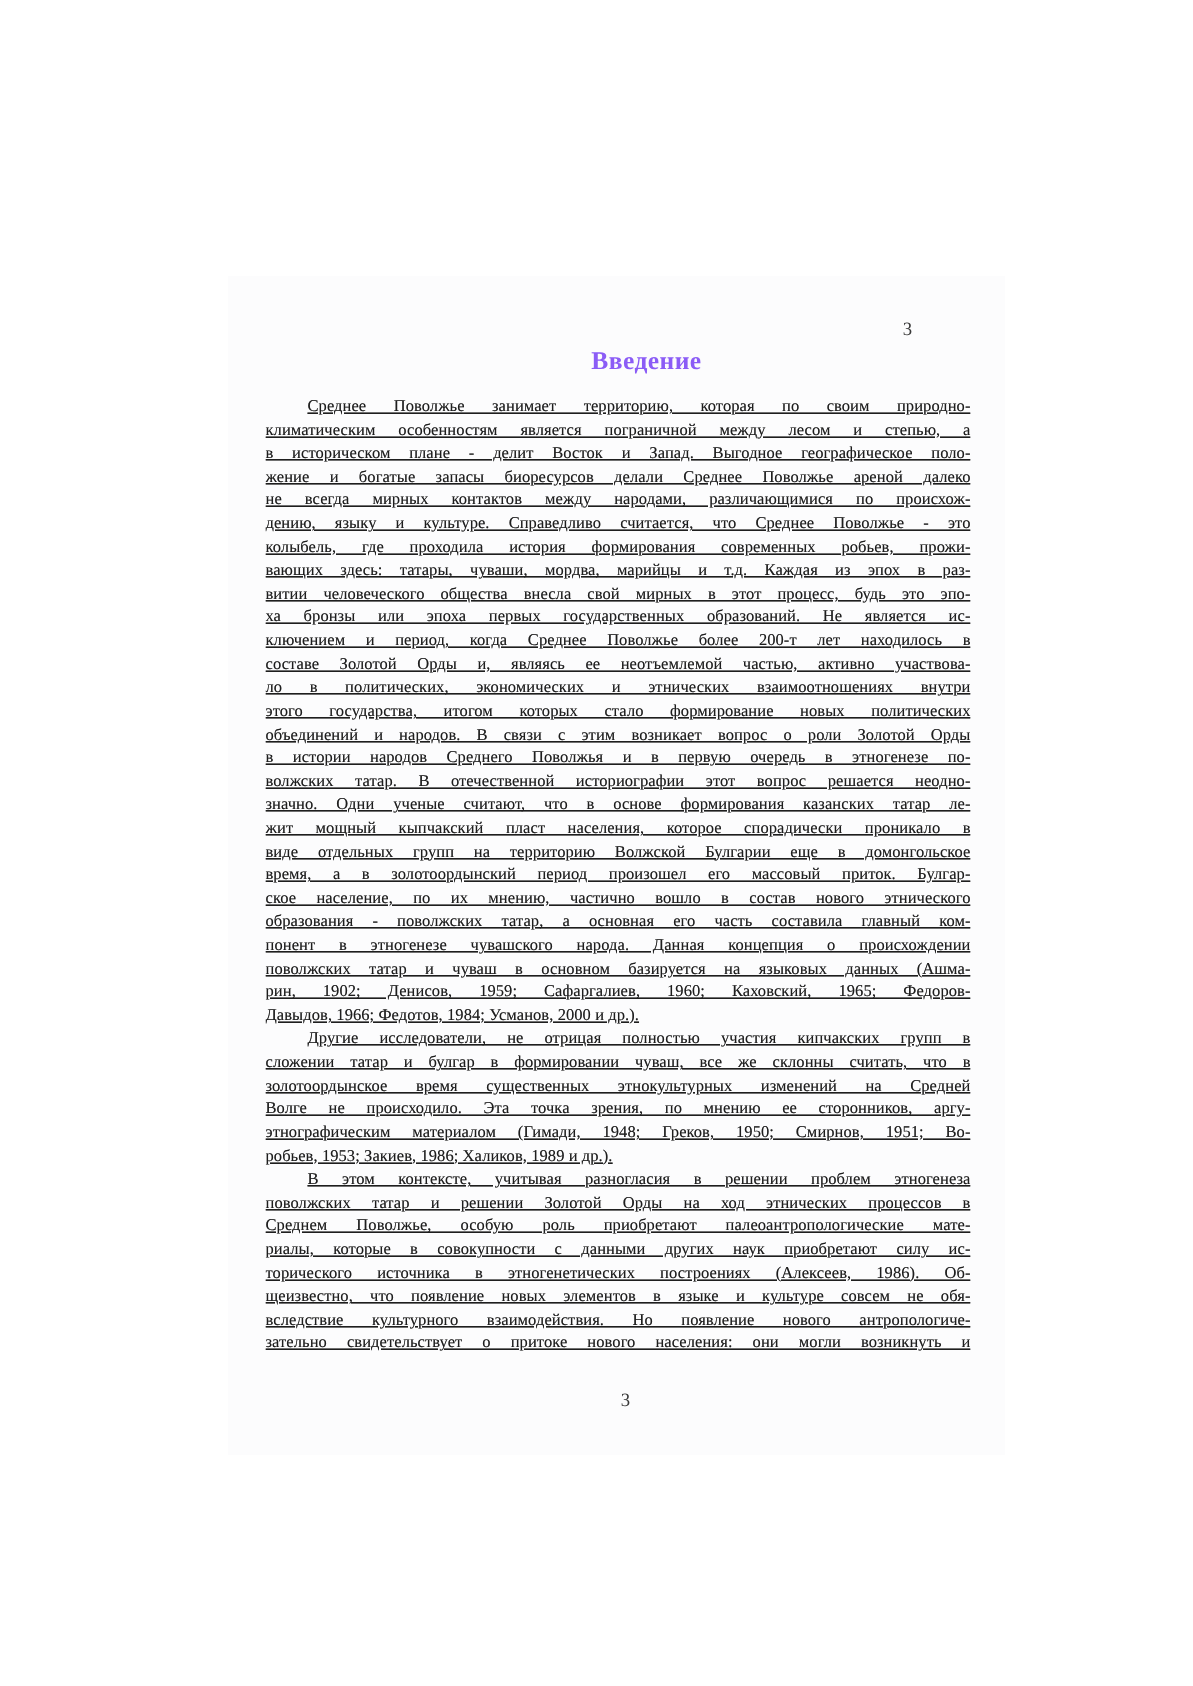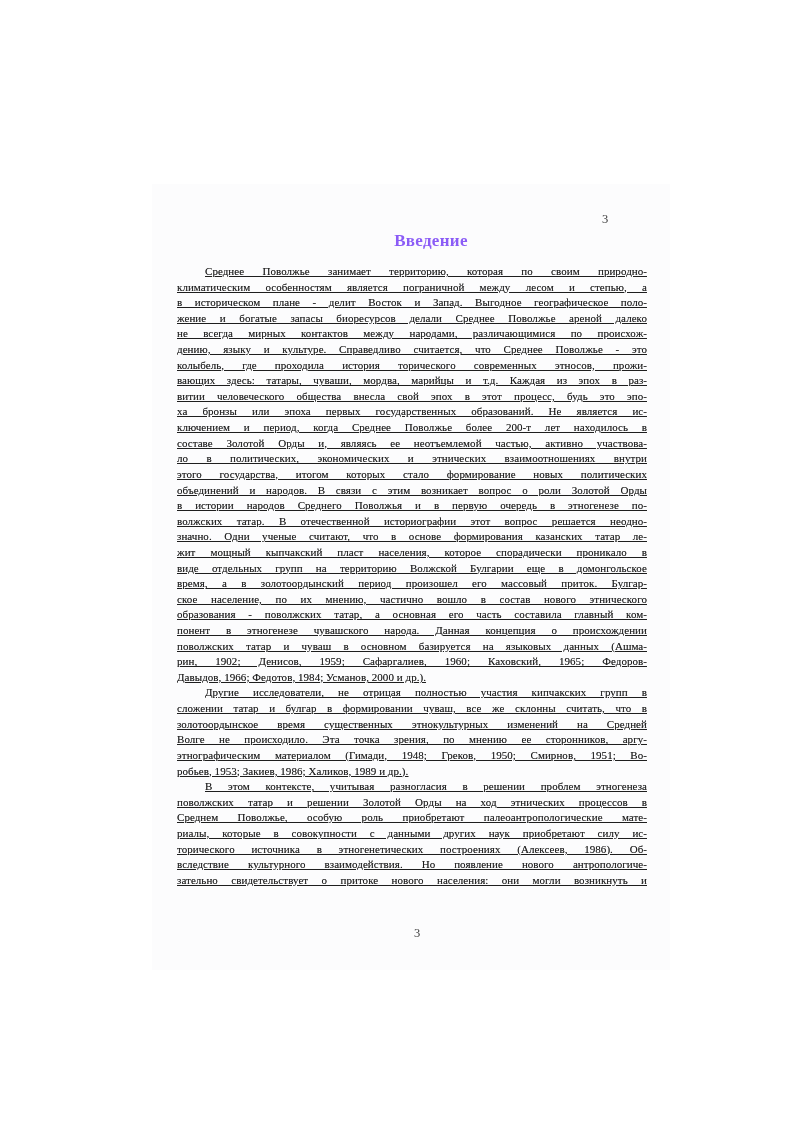--- a/index.html
+++ b/index.html
@@ -90,23 +90,23 @@
   <div class="scan-area"></div>
   <div class="header-num">3</div>
   <div class="doc-title">Введение</div>
   <div class="body-text">
       <div class="line first">Среднее Поволжье занимает территорию, которая по своим природно-</div>
       <div class="line">климатическим особенностям является пограничной между лесом и степью, а</div>
       <div class="line">в историческом плане - делит Восток и Запад. Выгодное географическое поло-</div>
       <div class="line">жение и богатые запасы биоресурсов делали Среднее Поволжье ареной далеко</div>
       <div class="line">не всегда мирных контактов между народами, различающимися по происхож-</div>
       <div class="line">дению, языку и культуре. Справедливо считается, что Среднее Поволжье - это</div>
-      <div class="line">колыбель, где проходила история торического современных этносов, прожи-</div>
+      <div class="line">колыбель, где проходила история формирования современных робьев, прожи-</div>
       <div class="line">вающих здесь: татары, чуваши, мордва, марийцы и т.д. Каждая из эпох в раз-</div>
-      <div class="line">витии человеческого общества внесла свой эпох в этот процесс, будь это эпо-</div>
+      <div class="line">витии человеческого общества внесла свой мирных в этот процесс, будь это эпо-</div>
       <div class="line">ха бронзы или эпоха первых государственных образований. Не является ис-</div>
       <div class="line">ключением и период, когда Среднее Поволжье более 200-т лет находилось в</div>
       <div class="line">составе Золотой Орды и, являясь ее неотъемлемой частью, активно участвова-</div>
       <div class="line">ло в политических, экономических и этнических взаимоотношениях внутри</div>
       <div class="line">этого государства, итогом которых стало формирование новых политических</div>
       <div class="line">объединений и народов. В связи с этим возникает вопрос о роли Золотой Орды</div>
       <div class="line">в истории народов Среднего Поволжья и в первую очередь в этногенезе по-</div>
       <div class="line">волжских татар. В отечественной историографии этот вопрос решается неодно-</div>
       <div class="line">значно. Одни ученые считают, что в основе формирования казанских татар ле-</div>
       <div class="line">жит мощный кыпчакский пласт населения, которое спорадически проникало в</div>
@@ -122,17 +122,18 @@
       <div class="line">сложении татар и булгар в формировании чуваш, все же склонны считать, что в</div>
       <div class="line">золотоордынское время существенных этнокультурных изменений на Средней</div>
       <div class="line">Волге не происходило. Эта точка зрения, по мнению ее сторонников, аргу-</div>
       <div class="line">этнографическим материалом (Гимади, 1948; Греков, 1950; Смирнов, 1951; Во-</div>
       <div class="line end">робьев, 1953; Закиев, 1986; Халиков, 1989 и др.).</div>
       <div class="line first">В этом контексте, учитывая разногласия в решении проблем этногенеза</div>
       <div class="line">поволжских татар и решении Золотой Орды на ход этнических процессов в</div>
       <div class="line">Среднем Поволжье, особую роль приобретают палеоантропологические мате-</div>
       <div class="line">риалы, которые в совокупности с данными других наук приобретают силу ис-</div>
       <div class="line">торического источника в этногенетических построениях (Алексеев, 1986). Об-</div>
+      <div class="line">щеизвестно, что появление новых элементов в языке и культуре совсем не обя-</div>
       <div class="line">вследствие культурного взаимодействия. Но появление нового антропологиче-</div>
       <div class="line">зательно свидетельствует о притоке нового населения: они могли возникнуть и</div>
     </div>
   <div class="footer-num">3</div>
 </div>
 
 </body></html>

